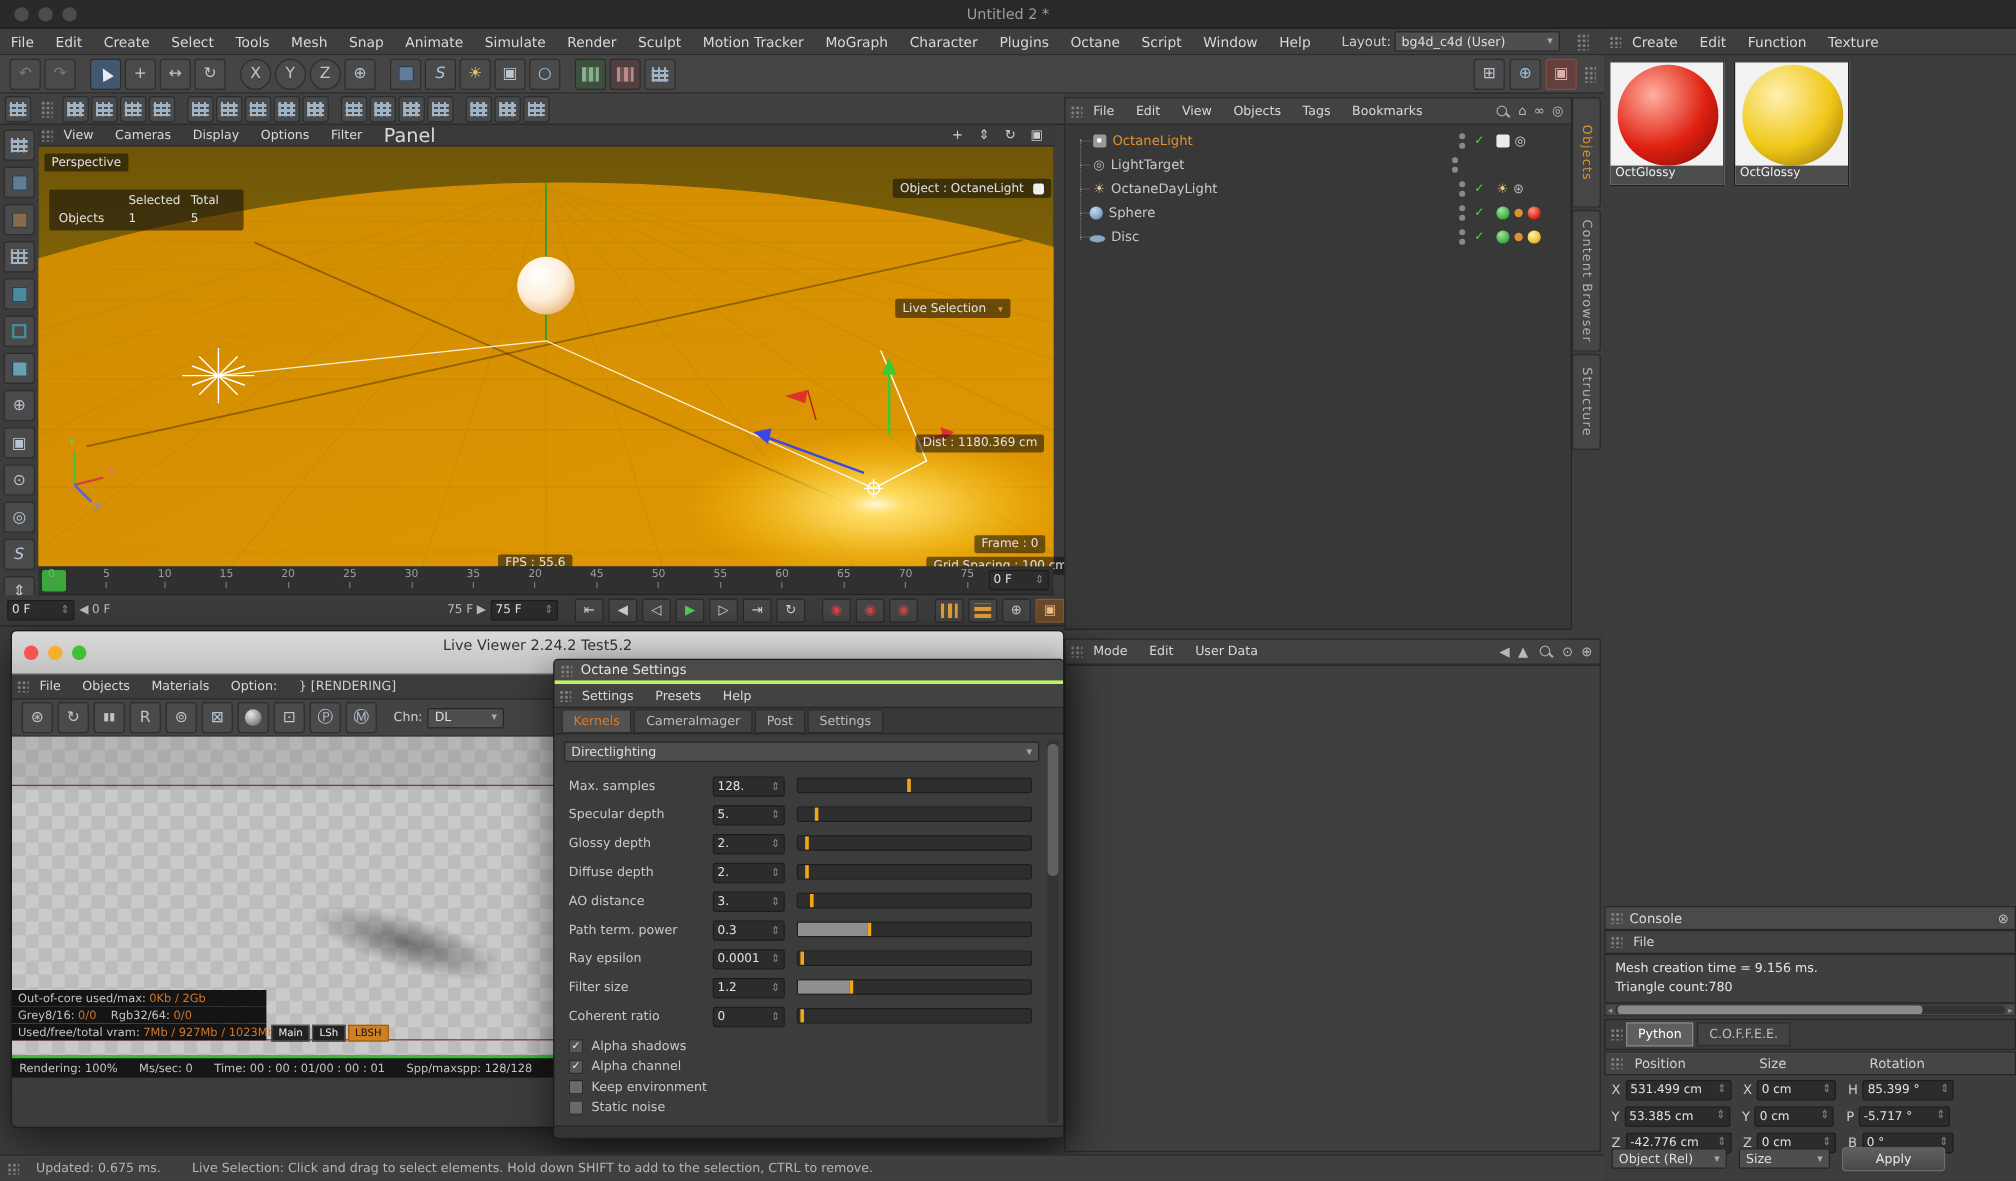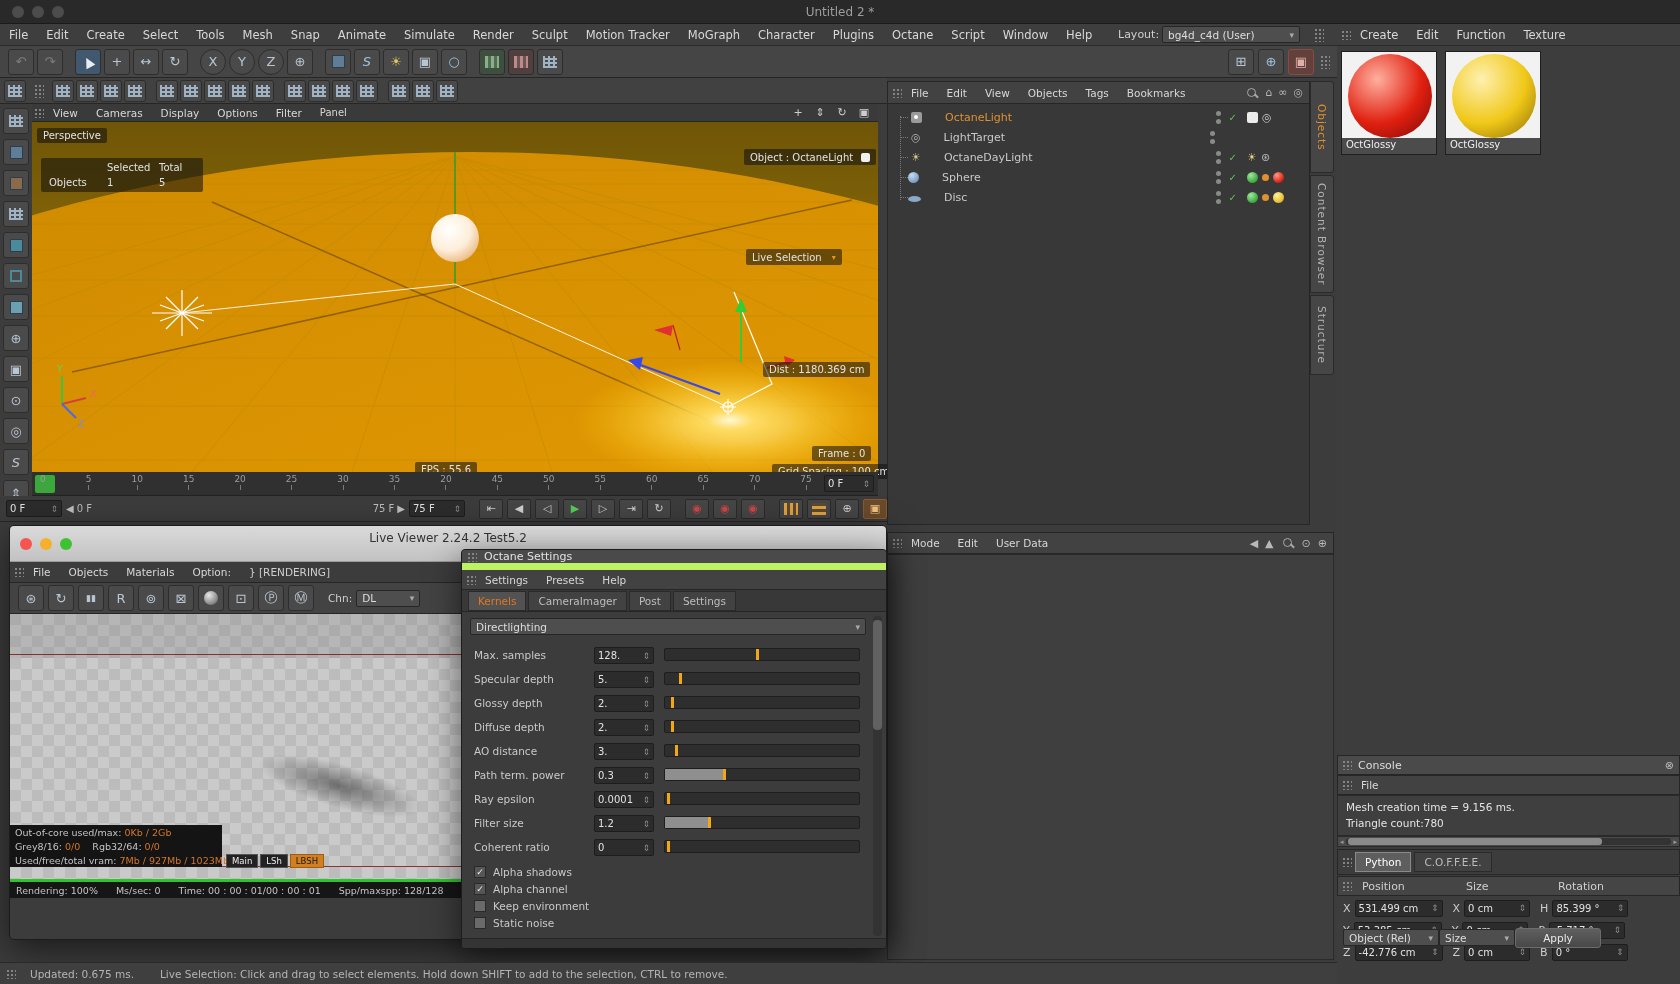--- a/index.html
+++ b/index.html
@@ -22,21 +22,21 @@
 .dd i{font-style:normal;margin-left:auto;color:#aaa;font-size:9px;padding-left:6px}
 .mag{position:relative;width:14px;height:14px;display:inline-block}
 .mag::before{content:"";position:absolute;left:2px;top:2px;width:7px;height:7px;border:1.5px solid #a8a8a8;border-radius:50%}
 .mag::after{content:"";position:absolute;left:9px;top:9px;width:5px;height:1.5px;background:#a8a8a8;transform:rotate(45deg)}
 .cube{width:13px;height:13px;background:#5f7d96;border:1px solid #2c3d4c}
 .patt{width:14px;height:12px;background:repeating-linear-gradient(0deg,#9fb3c4 0 2px,transparent 2px 4px),repeating-linear-gradient(90deg,#9fb3c4 0 2px,transparent 2px 5px)}
 .vtab{position:absolute;left:1310px;width:24px;writing-mode:vertical-rl;display:flex;align-items:center;justify-content:center;background:#464646;border:1px solid #2a2a2a;border-radius:0 3px 3px 0;color:#b2b2b2;font-size:10.5px;letter-spacing:1px}
 .vtab.on{color:#e0912f}
 
 .om-row{position:absolute;left:0;width:423px;height:20px;display:flex;align-items:center;font-size:11px}
-.om-name{margin-left:23px;color:#c9c9c9}
+.om-name{margin-left:5px;color:#c9c9c9}
 .dotcol{display:flex;flex-direction:column;gap:3px;margin-left:auto}
 .dot{width:5px;height:5px;border-radius:50%;background:#8a8a8a}
 .tagball{width:11px;height:11px;border-radius:50%;flex:none}
 .tagsq{width:11px;height:11px;border-radius:2px;flex:none}
 
 .oprm{position:absolute;left:0;width:426px;height:23px}
 .plab{position:absolute;left:12px;top:4px;color:#c9c9c9;font-size:10.5px}
 .pval{position:absolute;left:132px;top:2px;width:60px}
 .psl{position:absolute;left:202px;top:3px;width:196px;height:13px;background:#2e2e2e;border:1px solid #1e1e1e;border-radius:2px}
 .psl .fill{position:absolute;left:0;top:0;height:100%;background:#8f8f8f}
@@ -223,21 +223,21 @@
 
 <div class="a" style="left:32px;top:104px;width:846px;height:368px;background:#2f2f2f">
 
   <div class="row" style="height:18px;background:#3a3a3a;border-bottom:1px solid #262626;padding-left:2px">
     <span class="grip" style="height:10px"></span>
     <span class="menu" style="font-size:10.5px">View</span>
     <span class="menu" style="font-size:10.5px">Cameras</span>
     <span class="menu" style="font-size:10.5px">Display</span>
     <span class="menu" style="font-size:10.5px">Options</span>
     <span class="menu" style="font-size:10.5px">Filter</span>
-    <span class="menu" style="font-size:10px">Panel</span>
+    <span class="menu" style="font-size:16px">Panel</span>
     <span style="margin-left:auto;display:flex;gap:2px;padding-right:4px">
       <span class="ic ics" style="background:transparent;border:none;color:#cfcfcf">+</span>
       <span class="ic ics" style="background:transparent;border:none;color:#cfcfcf">⇕</span>
       <span class="ic ics" style="background:transparent;border:none;color:#cfcfcf">↻</span>
       <span class="ic ics" style="background:transparent;border:none;color:#cfcfcf">▣</span>
     </span>
   </div>
 
   <div style="position:relative;width:846px;height:350px">
     <svg width="846" height="350" viewBox="0 0 846 350">
@@ -691,21 +691,21 @@
   <span class="fld" style="width:66px">
       <b>0 cm</b>
       <i class="sp">⇕</i>
     </span>
   <span style="color:#ccc;margin-left:6px">B</span>
   <span class="fld" style="width:76px">
       <b>0 °</b>
       <i class="sp">⇕</i>
     </span>
 </div>
-<div class="a row" style="left:1337px;top:928px;width:343px;height:19px;padding-left:6px;">
+<div class="a row" style="left:1337px;top:956px;width:343px;height:19px;padding-left:6px;gap:10px">
   <span class="dd" style="width:96px">
       <b style="font-weight:normal">Object (Rel)</b>
       <i>▾</i>
     </span>
   <span class="dd" style="width:76px">
       <b style="font-weight:normal">Size</b>
       <i>▾</i>
     </span>
   <span class="tab" style="background:linear-gradient(#5f5f5f,#484848);border-color:#6c6c6c;color:#e8e8e8;border-radius:3px;width:86px;justify-content:center">Apply</span>
 </div>
@@ -775,21 +775,21 @@
   <div class="row" style="height:16px;background:#161616;color:#c4c4c4;font-size:9.5px;padding:0 6px;gap:18px;white-space:nowrap">
     <span><span>Rendering:</span> <span>100%</span></span>
     <span><span>Ms/sec:</span> <span>0</span></span>
     <span><span>Time:</span> <span>00 : 00 : 01/00 : 00 : 01</span></span>
     <span><span>Spp/maxspp:</span> <span>128/128</span></span>
     <span><span>Tri:</span> <span>0/</span></span>
   </div>
 </div>
 
 <div class="win" style="left:461px;top:549px;width:426px;height:400px;background:#3c3c3c;border-radius:4px">
-  <div class="row" style="height:20px;background:#4a4a4a;border-bottom:7px solid #bef264;padding-left:5px">
+  <div class="row" style="height:20px;background:#4a4a4a;border-bottom:3px solid #bef264;padding-left:5px">
     <span class="grip" style="height:10px"></span>
     <span style="margin-left:7px;color:#e2e2e2">Octane Settings</span>
   </div>
   <div class="row" style="height:20px;background:#424242;border-bottom:1px solid #262626;padding-left:4px">
     <span class="grip" style="height:10px"></span>
     <span class="menu" style="font-size:10.5px">Settings</span>
     <span class="menu" style="font-size:10.5px">Presets</span>
     <span class="menu" style="font-size:10.5px">Help</span>
   </div>
   <div class="row" style="height:22px;background:#383838;border-bottom:1px solid #262626;padding-left:6px;gap:2px">

